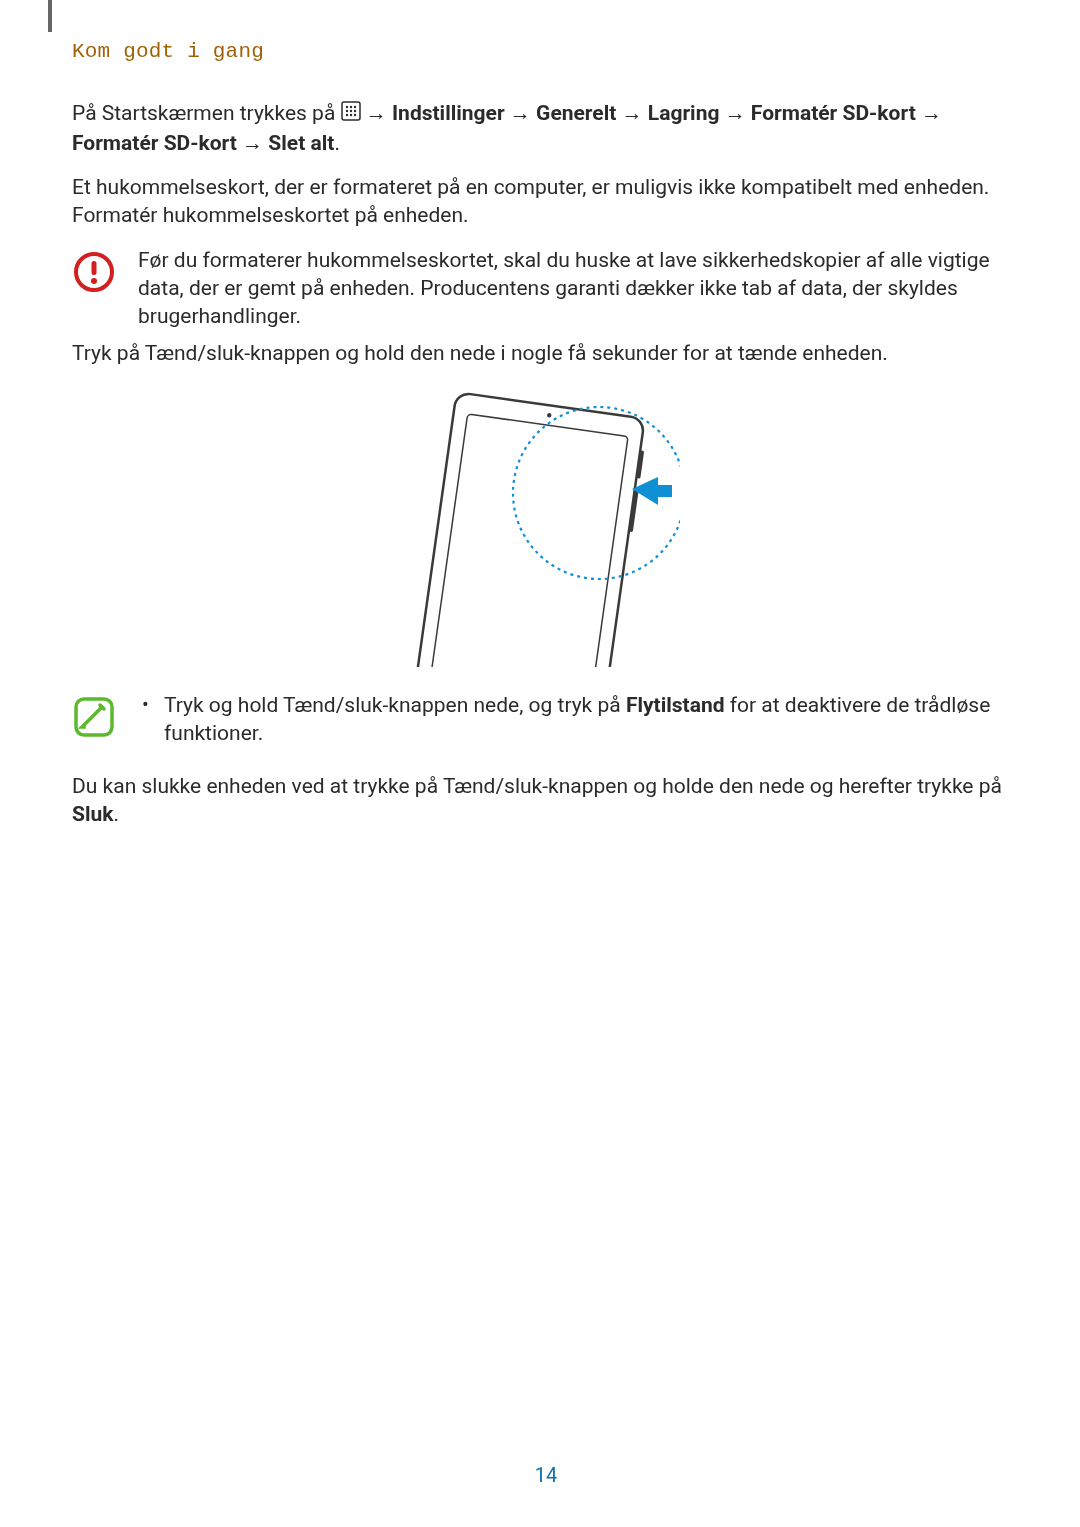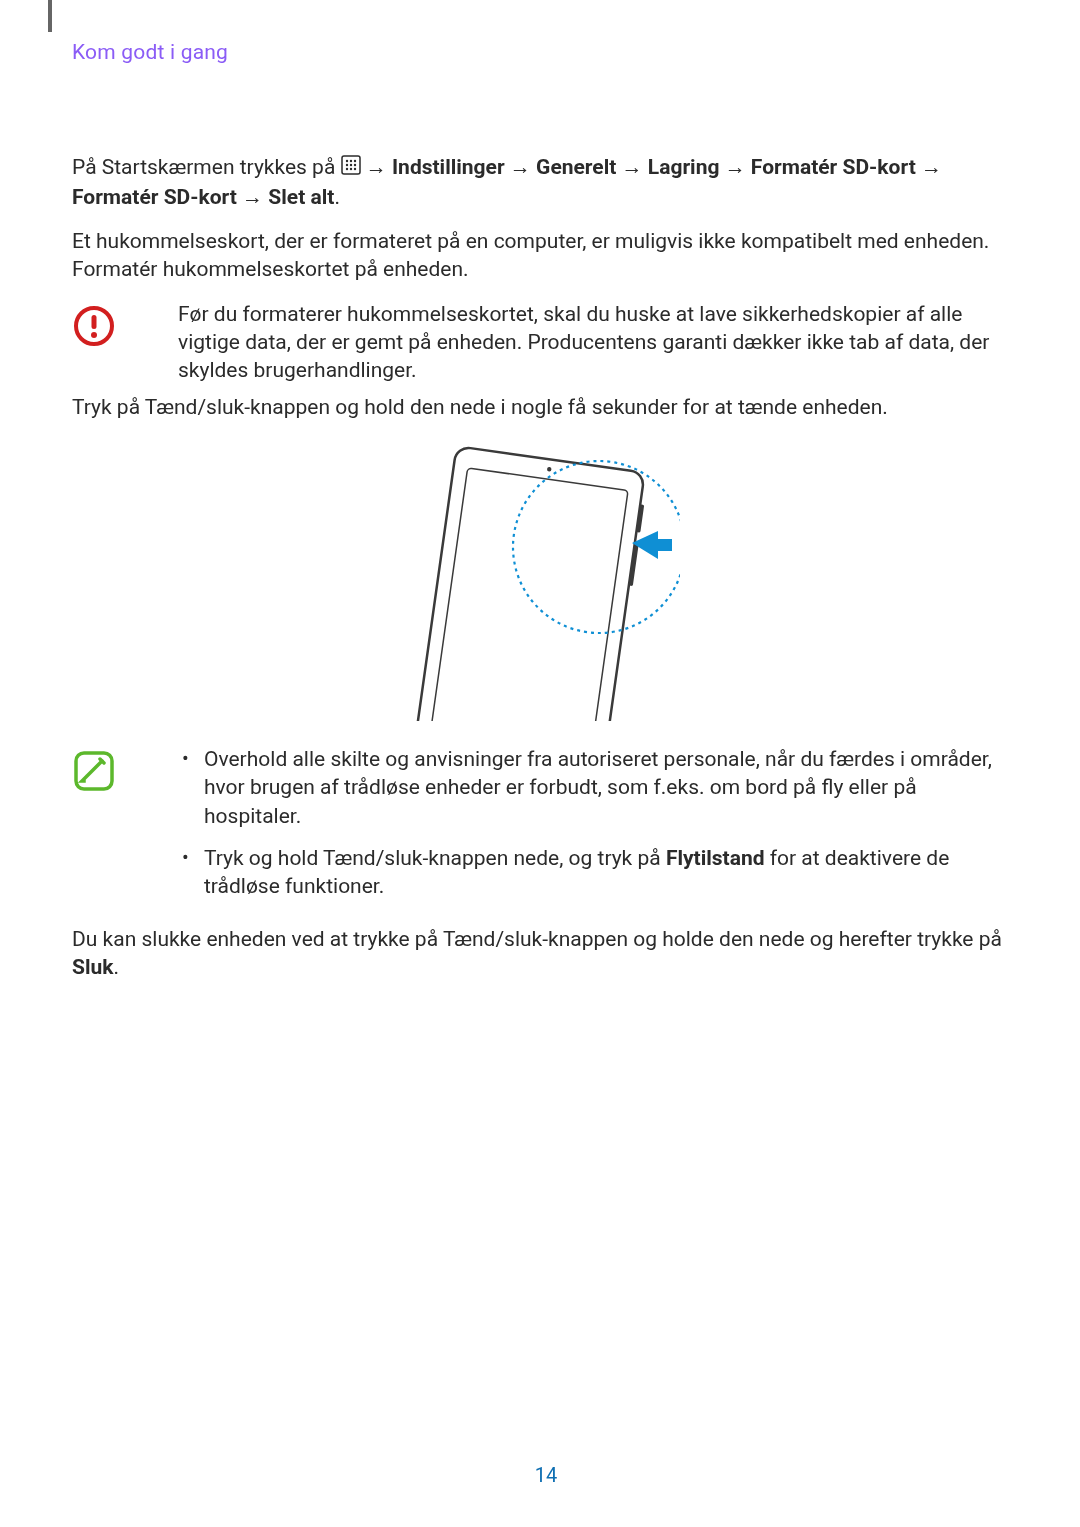--- a/index.html
+++ b/index.html
@@ -21,23 +21,24 @@
     .side-tab {
       position: absolute;
       left: 48px;
       top: 0;
       width: 4px;
       height: 32px;
       background: #666;
     }
     .header-label {
       font-size: 21px;
-      color: #8b5cf6;
-      margin-bottom: 89px;
+      color: #a16207;
+      margin-bottom: 36px;
       letter-spacing: 0.2px;
+      font-family: Liberation Mono, monospace;
     }
     h2.section-heading {
       color: #0f6fb2;
       font-size: 30px;
       font-weight: 700;
       margin-bottom: 20px;
       letter-spacing: 0.2px;
     }
     h1.main-heading {
       color: #0f6fb2;
@@ -64,21 +65,20 @@
       width: 44px;
       height: 44px;
       margin-right: 22px;
       margin-top: 4px;
     }
     .callout-content {
       flex: 1;
       font-size: 21px;
       line-height: 1.35;
       color: #2b2b2b;
-      margin-left: 40px;
     }
     .icon-inline {
       display: inline-block;
       vertical-align: middle;
     }
     ul.bullet-list {
       list-style: none;
       padding-left: 0;
     }
     ul.bullet-list li {
@@ -192,21 +192,20 @@
   <div class="callout">
     <span class="callout-icon">
       <svg width="44" height="44" viewBox="0 0 44 44">
         <rect x="4" y="4" width="36" height="36" rx="8" fill="none" stroke="#5cb82c" stroke-width="3.5"></rect>
         <path d="M12 30 L30 12 M12 30 L10 32 L12 32 Z" stroke="#5cb82c" stroke-width="3.5" stroke-linecap="round" fill="none"></path>
         <path d="M28 10 L32 14" stroke="#5cb82c" stroke-width="3.5" stroke-linecap="round"></path>
       </svg>
     </span>
     <div class="callout-content">
       <ul class="bullet-list">
-        <li>Overhold alle skilte og anvisninger fra autoriseret personale, når du færdes i områder, hvor brugen af trådløse enheder er forbudt, som f.eks. om bord på fly eller på hospitaler.</li>
         <li>
           <span>Tryk og hold Tænd/sluk-knappen nede, og tryk på </span><b>Flytilstand</b><span> for at deaktivere de trådløse funktioner.</span>
         </li>
       </ul>
     </div>
   </div>
 
   <p class="body-text" style="margin-top:10px;">
     <span>Du kan slukke enheden ved at trykke på Tænd/sluk-knappen og holde den nede og herefter trykke på </span><b>Sluk</b><span>.</span>
   </p>

